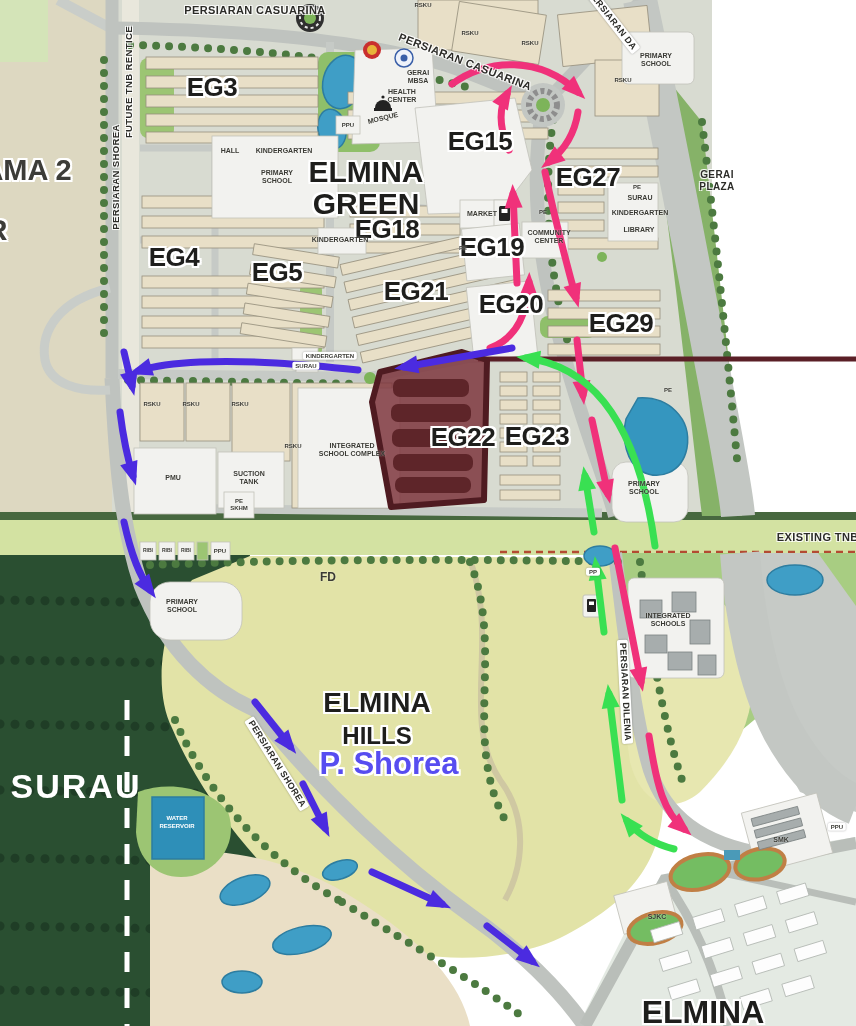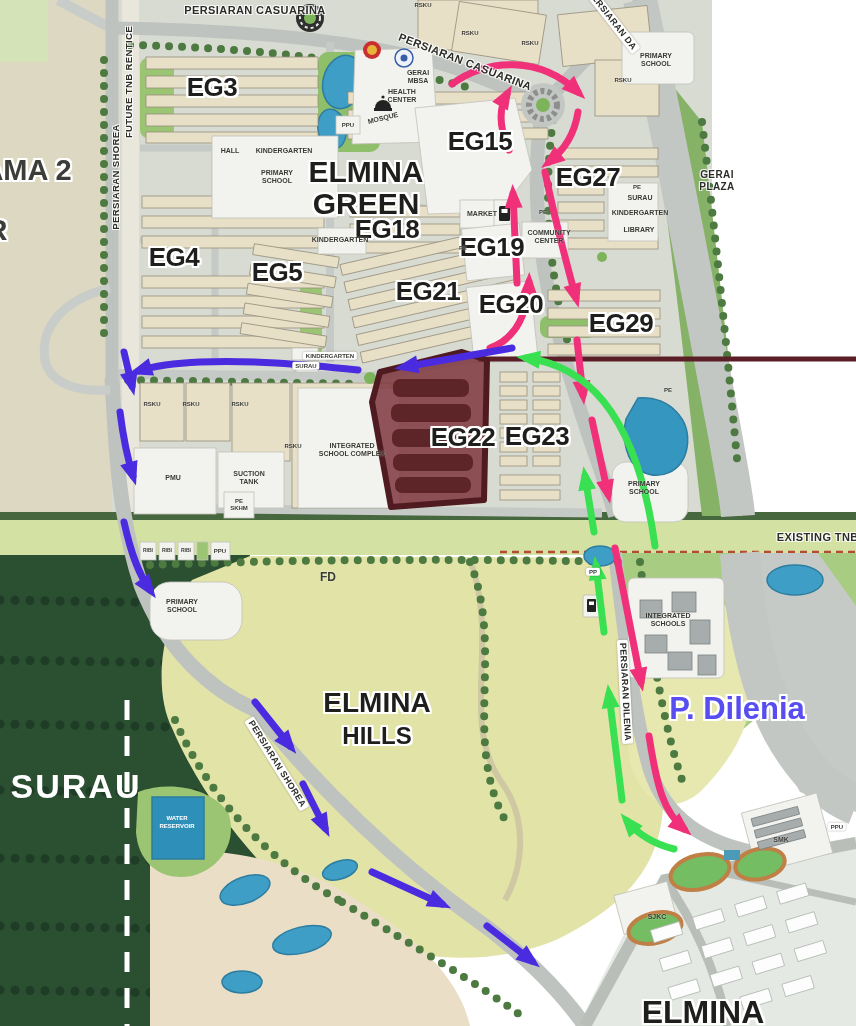--- a/index.html
+++ b/index.html
@@ -374,31 +374,31 @@
   </g>
 </svg>
 
 <div class="lbl z" style="left:212px;top:87px">EG3</div>
 <div class="lbl z" style="left:174px;top:257px">EG4</div>
 <div class="lbl z" style="left:277px;top:272px">EG5</div>
 <div class="lbl z" style="left:480px;top:141px">EG15</div>
 <div class="lbl z" style="left:387px;top:229px">EG18</div>
 <div class="lbl z" style="left:492px;top:247px">EG19</div>
 <div class="lbl z" style="left:511px;top:304px">EG20</div>
-<div class="lbl z" style="left:428px;top:291px">EG21</div>
+<div class="lbl z" style="left:416px;top:291px">EG21</div>
 <div class="lbl z" style="left:463px;top:437px">EG22</div>
 <div class="lbl z" style="left:537px;top:436px">EG23</div>
 <div class="lbl z" style="left:588px;top:177px">EG27</div>
 <div class="lbl z" style="left:621px;top:323px">EG29</div>
 
 <div class="lbl big" style="left:366px;top:172px">ELMINA</div>
 <div class="lbl big" style="left:366px;top:204px">GREEN</div>
 <div class="lbl big" style="left:377px;top:703px;font-size:28px">ELMINA</div>
 <div class="lbl big" style="left:377px;top:736px;font-size:24px">HILLS</div>
-<div class="lbl purple" style="left:737px;top:708px">P. Dilenia</div>
+<div class="lbl purple" style="left:389px;top:763px">P. Shorea</div>
 <div class="lbl big" style="left:703px;top:1012px;font-size:32px">ELMINA</div>
 <div class="lbl big" style="left:27px;top:170px;font-size:29px;color:#3c3c38">AMA 2</div>
 <div class="lbl big" style="left:-3px;top:230px;font-size:29px;color:#3c3c38">R</div>
 <div class="lbl white-big" style="left:76px;top:786px">SURAU</div>
 
 <div class="lbl rd" style="left:255px;top:10px;font-size:11px">PERSIARAN CASUARINA</div>
 <div class="lbl rd" style="left:465px;top:62px;font-size:11px;transform:translate(-50%,-50%) rotate(21deg)">PERSIARAN CASUARINA</div>
 <div class="lbl rd" style="left:129px;top:82px;font-size:9.5px;transform:translate(-50%,-50%) rotate(-90deg)">FUTURE TNB RENTICE</div>
 <div class="lbl rd" style="left:116px;top:177px;font-size:9.5px;transform:translate(-50%,-50%) rotate(-90deg)">PERSIARAN SHOREA</div>
 <div class="lbl rd pill" style="left:612px;top:20px;font-size:9px;transform:translate(-50%,-50%) rotate(52deg)">PERSIARAN DA</div>

